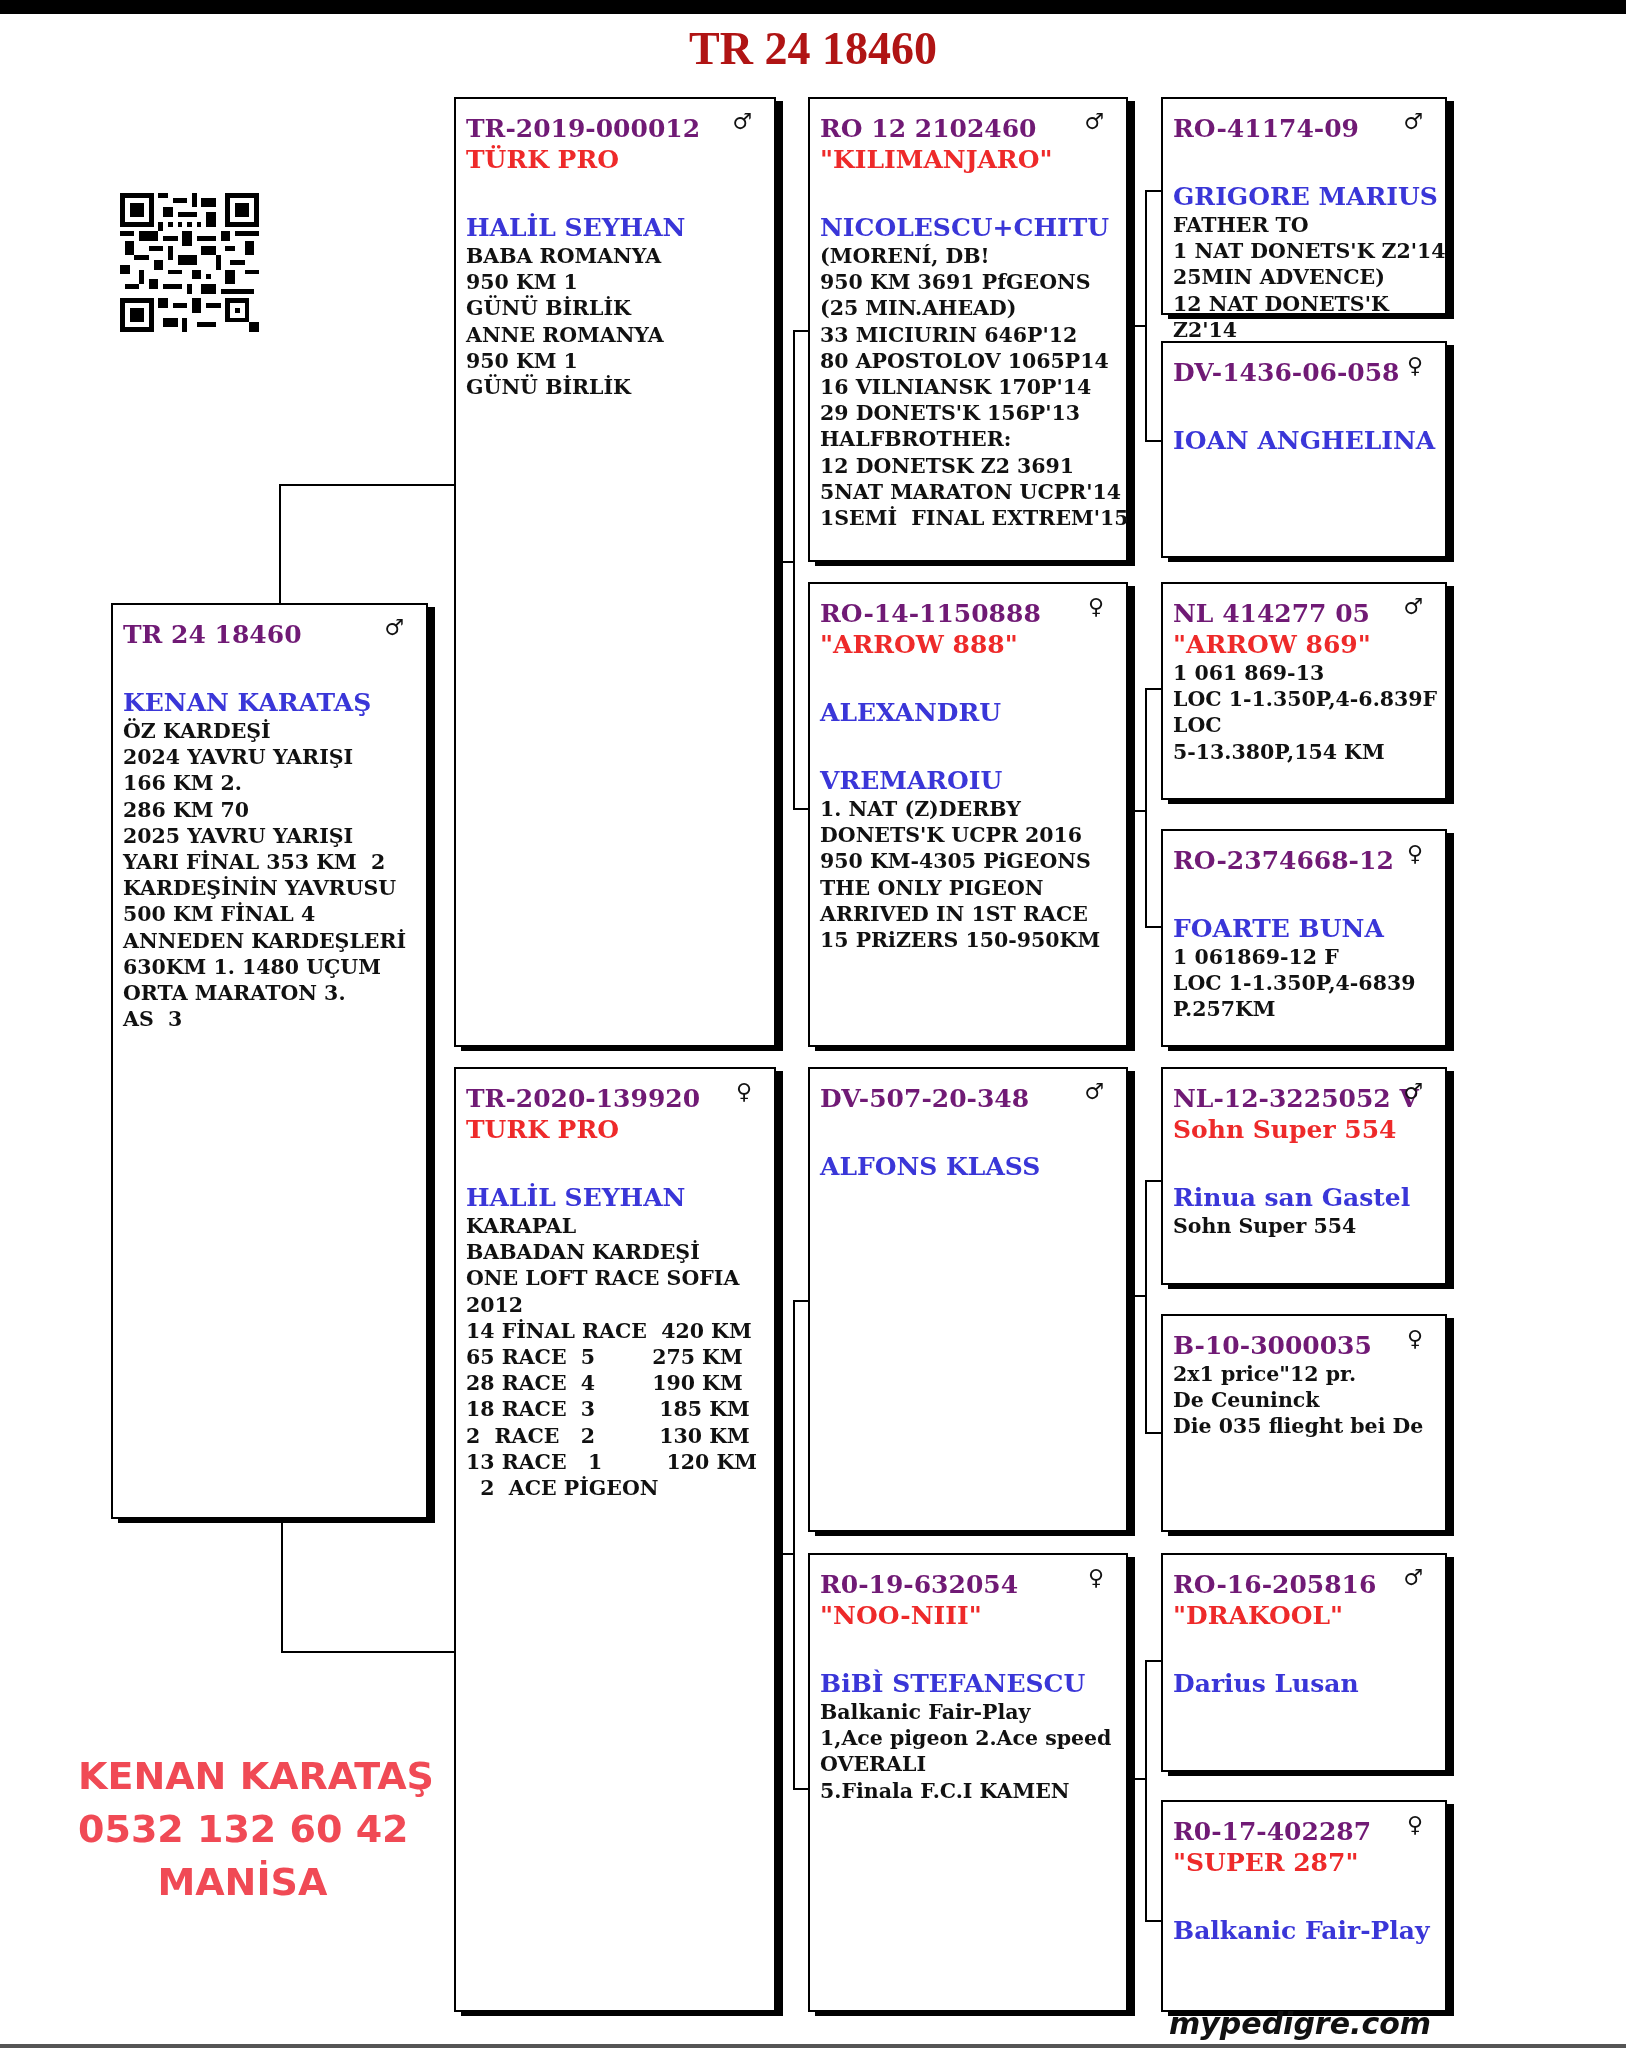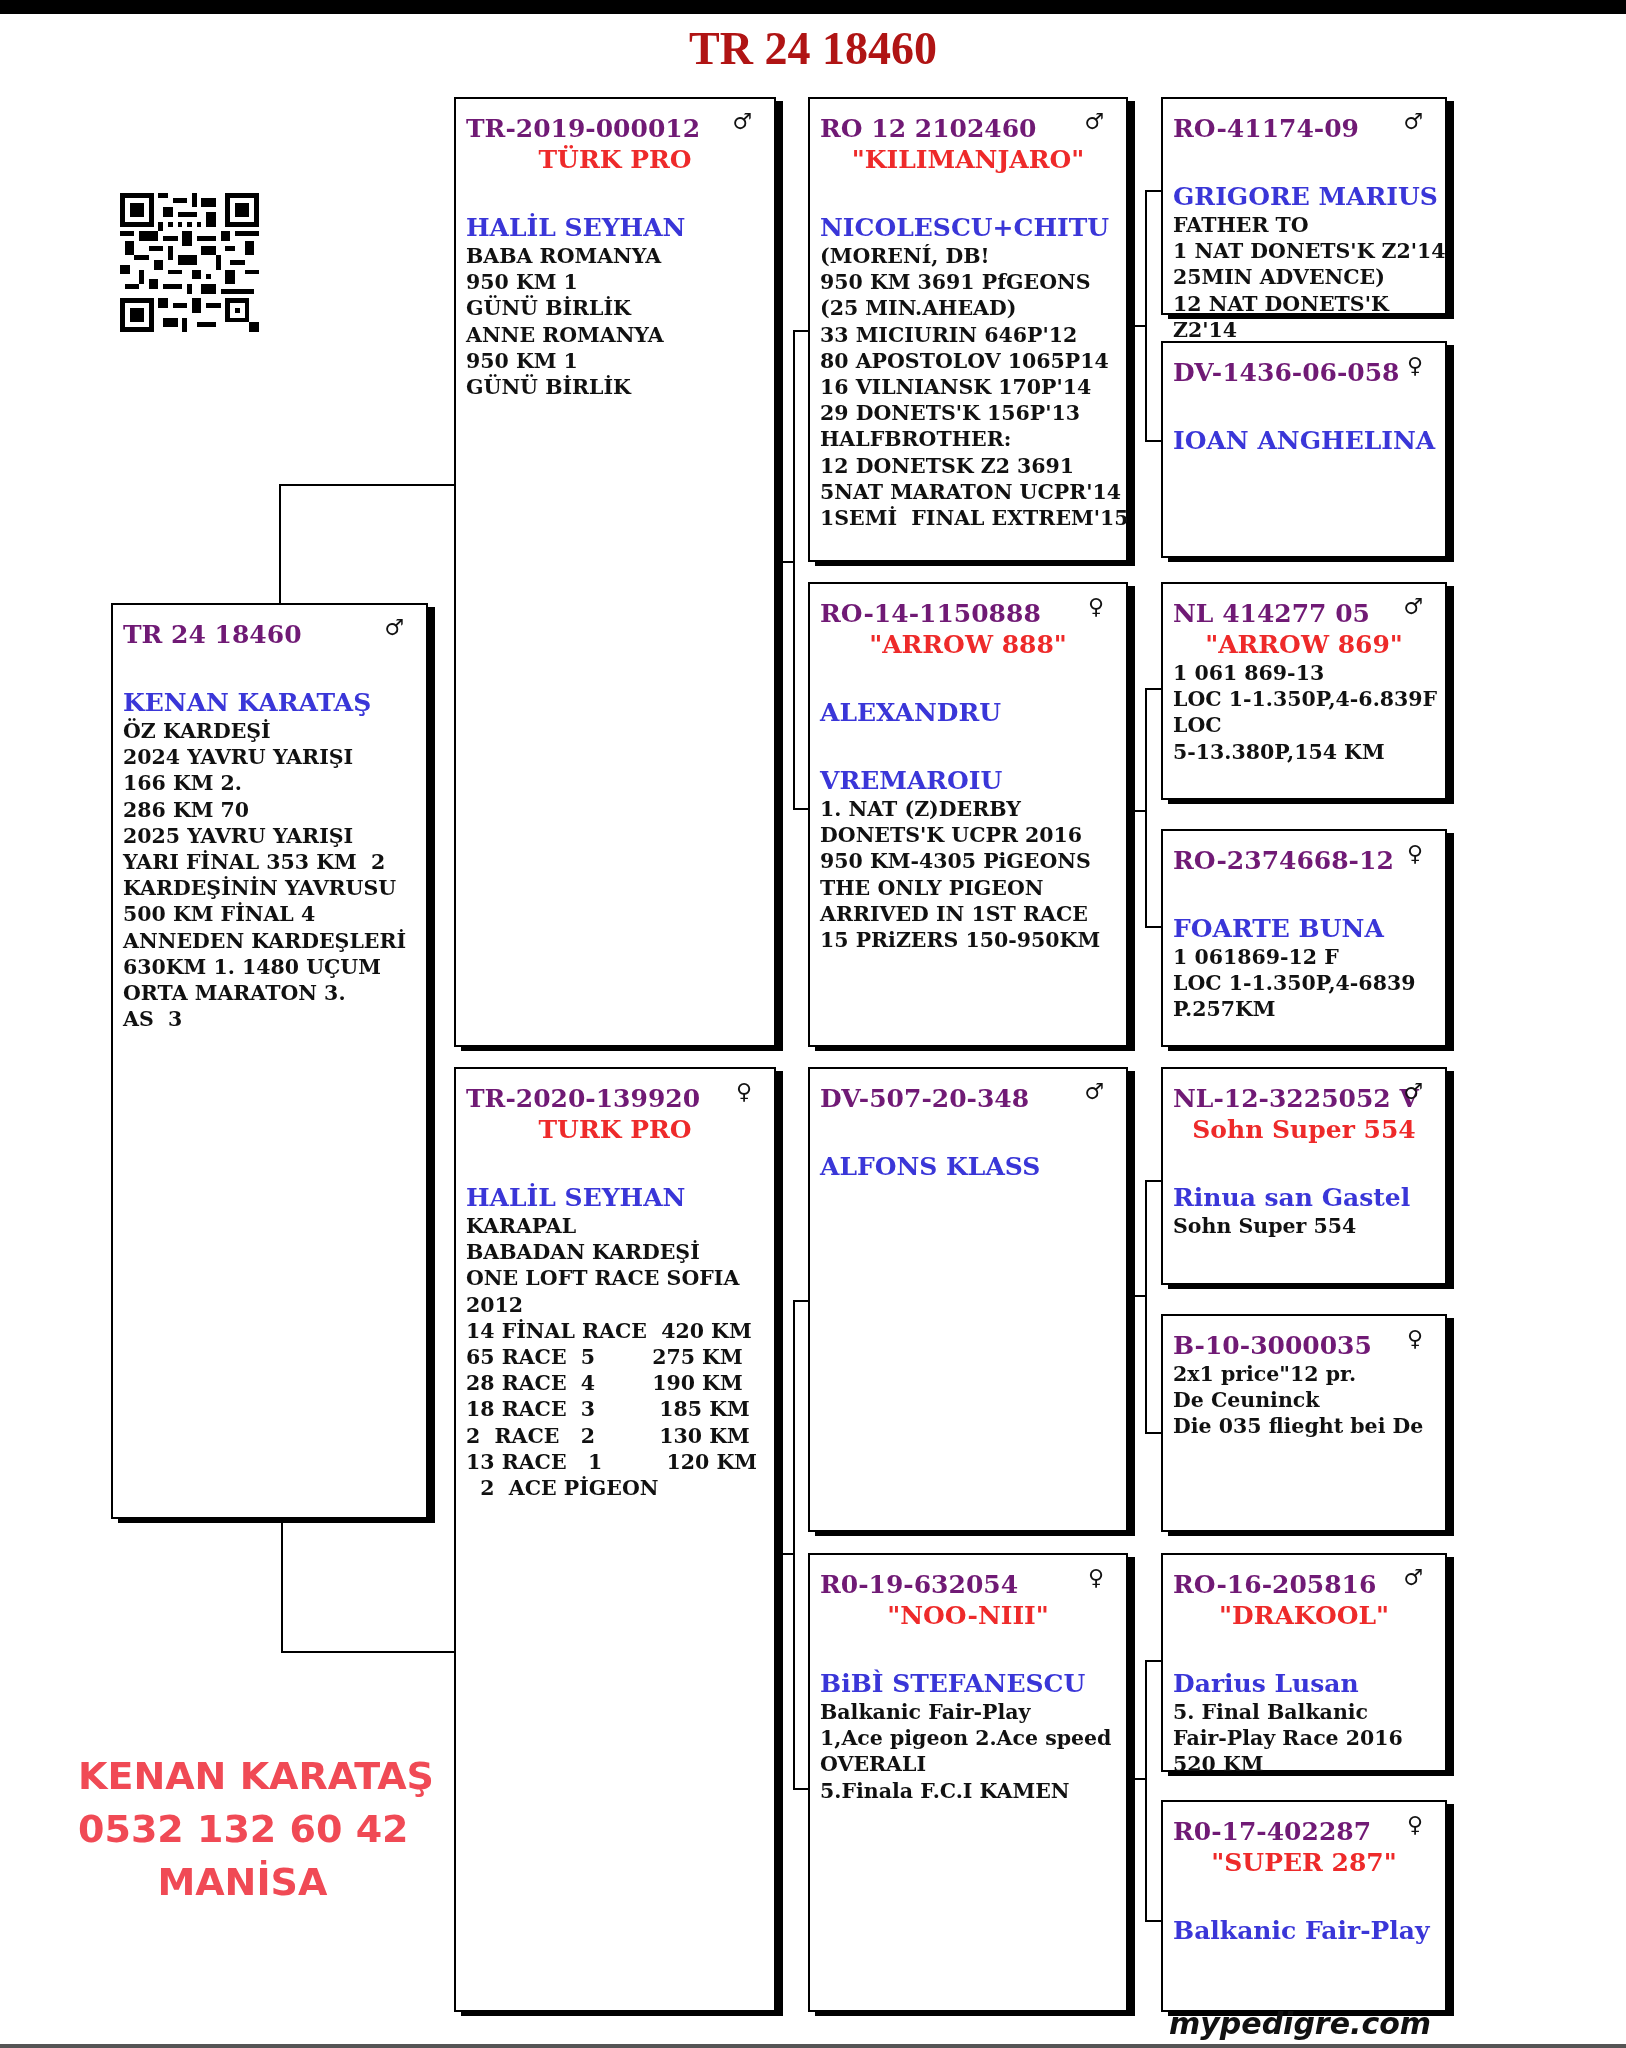--- a/index.html
+++ b/index.html
@@ -5,21 +5,21 @@
   html, body { margin:0; padding:0; }
   body { width:1626px; height:2048px; position:relative; background:#fff; overflow:hidden;
          font-family:"DejaVu Serif", serif; }
   .topbar { position:absolute; left:0; top:0; width:1626px; height:14px; background:#000; }
   .title { position:absolute; left:0; width:1626px; top:22px; text-align:center; color:#b01414;
            font-family:"Liberation Serif", serif; font-weight:bold; font-size:46px; letter-spacing:0px; }
   .box { position:absolute; background:#fff; border:2px solid #000; box-shadow:7px 4px 0 #000;
          box-sizing:border-box; padding:14px 10px 6px 10px; }
   .box .line { font-weight:bold; white-space:pre; font-size:20.5px; line-height:26.2px; color:#111; }
   .box .ring { color:#701a75; font-size:25px; line-height:31px; }
-  .box .nm { color:#ee2a2a; font-size:25px; line-height:31px;text-align:center; }
+  .box .nm { color:#ee2a2a; font-size:25px; line-height:31px; }
   .box .owner { color:#3a36d8; font-size:25px; line-height:31px;margin-top:37px; }
   .box .sex { position:absolute; right:22px; top:10px; font-size:22px; color:#111; font-weight:normal; }
   .conn { position:absolute; background:#000; }
   .qr { position:absolute; left:120px; top:193px; width:139px; height:139px; }
   .contact { position:absolute; left:78px; top:1750px; width:360px; color:#f04a55; font-family:"DejaVu Sans", sans-serif;
              font-weight:bold; font-size:38px; line-height:53px; }
   .contact div { white-space:pre; }
   .footer { position:absolute; left:1169px; top:2006px; font-family:"DejaVu Sans", sans-serif; font-weight:bold;
             font-style:italic; font-size:30px; color:#111; }
   .bottomline { position:absolute; left:0; top:2044px; width:1626px; height:4px; background:#555; }
@@ -298,25 +298,20 @@
       <div class="line">2x1 price"12 pr.</div>
       <div class="line">De Ceuninck</div>
       <div class="line">Die 035 flieght bei De</div>
     </div>
 </div>
 <div class="box" style="left:1161px;top:1553px;width:286px;height:219px;">
   <span class="sex">♂</span>
   <div class="line ring">RO-16-205816</div>
   <div class="line nm">"DRAKOOL"</div>
   <div class="line owner">Darius Lusan</div>
-  <div>
-      <div class="line">5. Final Balkanic</div>
-      <div class="line">Fair-Play Race 2016</div>
-      <div class="line">520 KM</div>
-    </div>
 </div>
 <div class="box" style="left:1161px;top:1800px;width:286px;height:212px;">
   <span class="sex">♀</span>
   <div class="line ring">R0-17-402287</div>
   <div class="line nm">"SUPER 287"</div>
   <div class="line owner">Balkanic Fair-Play</div>
 </div>
 
 <div class="contact">
   <div>KENAN KARATAŞ</div>

